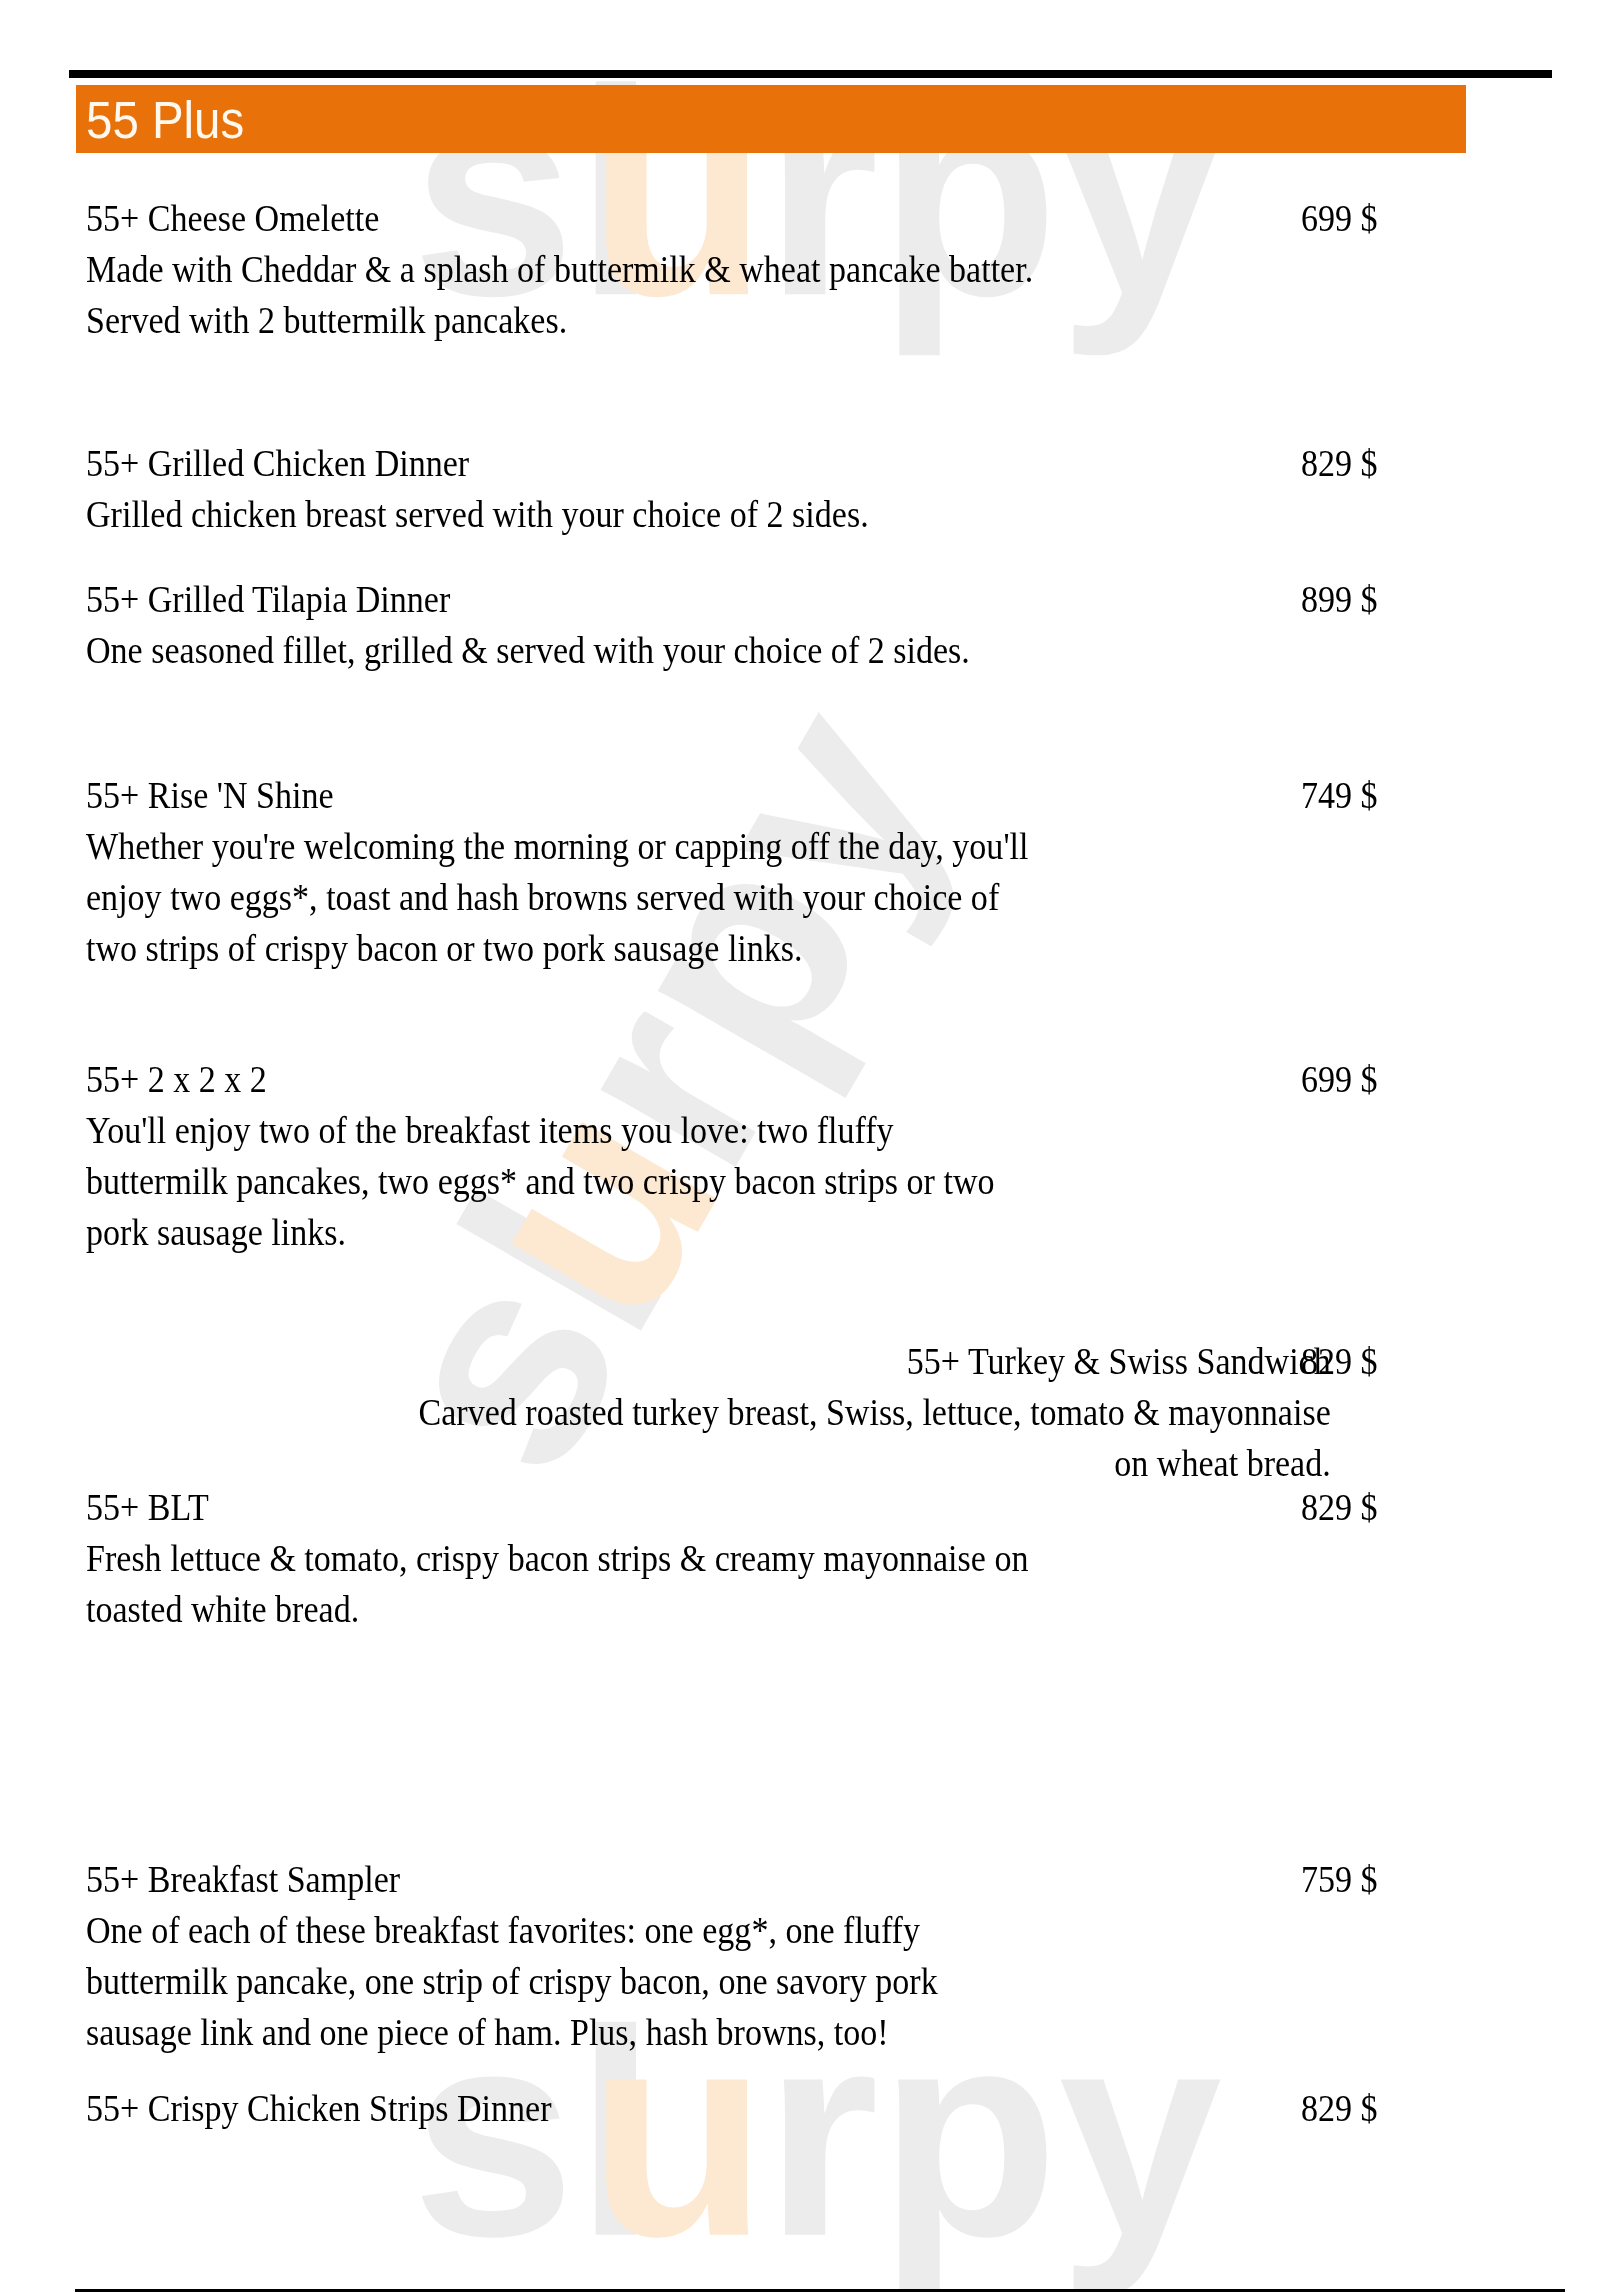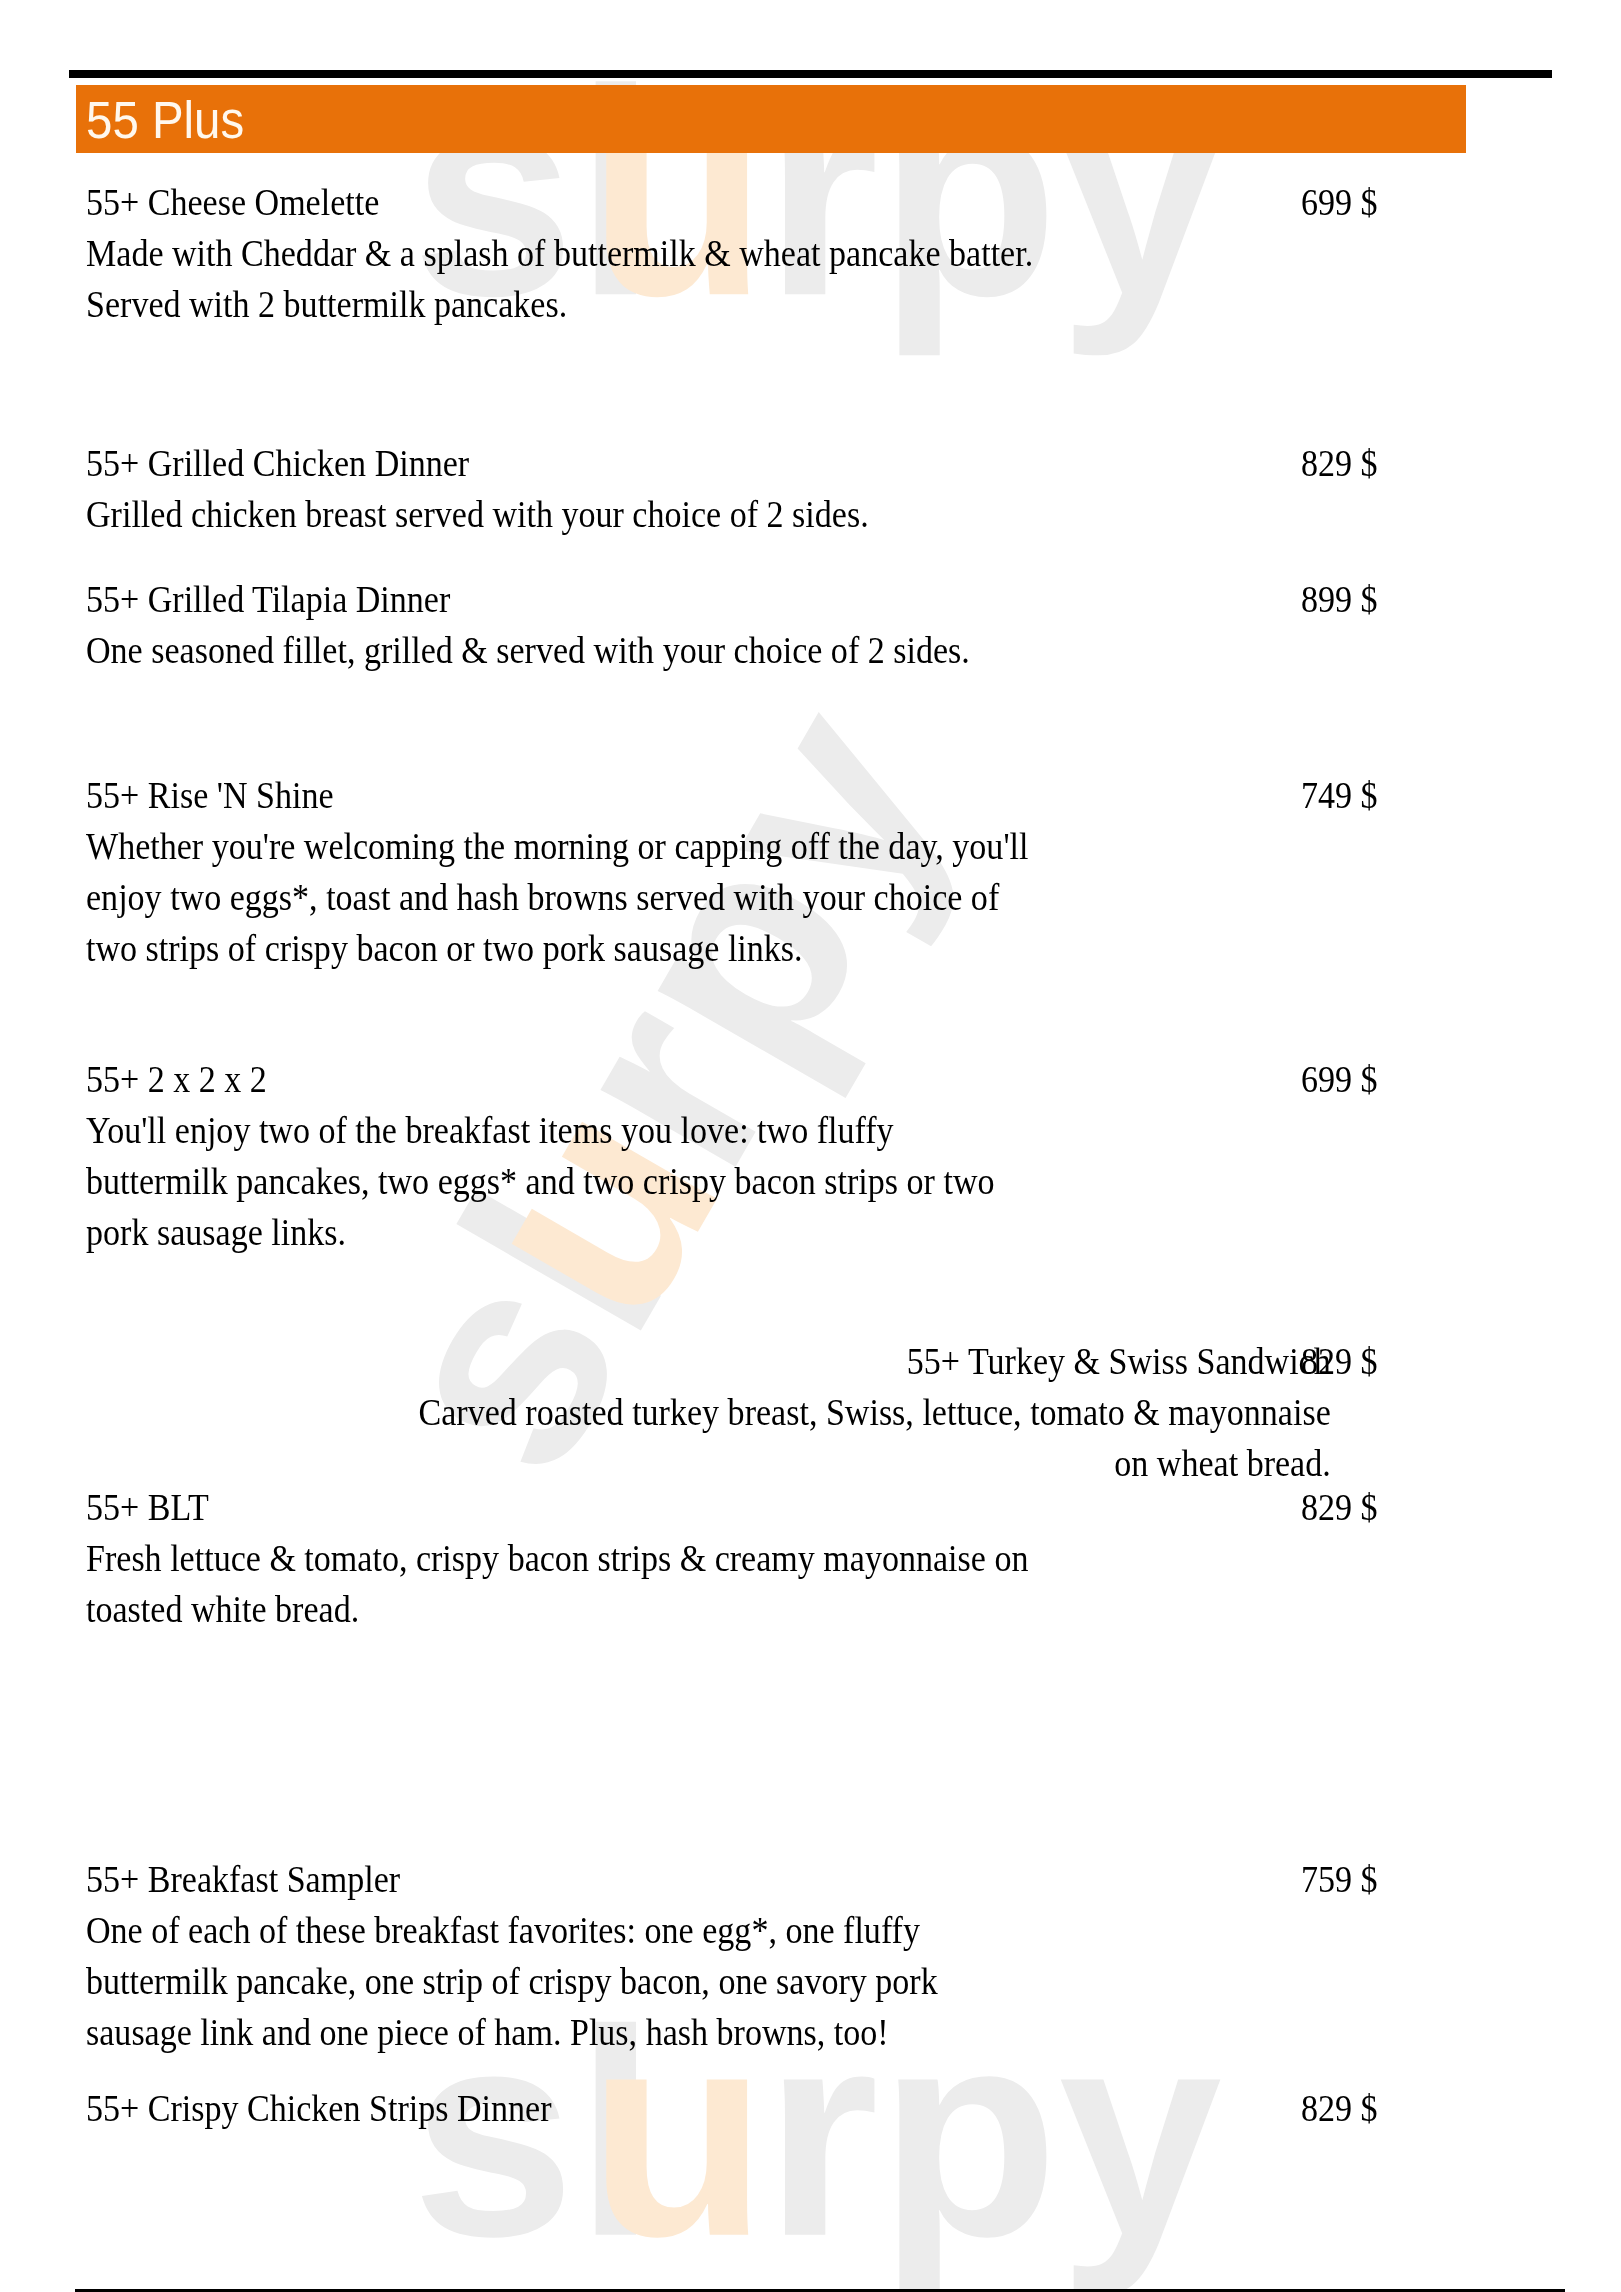--- a/index.html
+++ b/index.html
@@ -53,21 +53,21 @@
     </g>
   </g>
 </svg>
 
 <div class="top-rule"></div>
 
 <div class="section-header">
   <span class="section-title">55 Plus</span>
 </div>
 
-<div class="menu-item" style="top:177px;">
+<div class="menu-item" style="top:193px;">
   <span class="item-name">55+ Cheese Omelette</span>
   <span class="item-price">699 $</span>
   <span class="item-desc">Made with Cheddar &amp; a splash of buttermilk &amp; wheat pancake batter.
 Served with 2 buttermilk pancakes.</span>
 </div>
 
 <div class="menu-item" style="top:410px;margin-top:28px;">
   <span class="item-name">55+ Grilled Chicken Dinner</span>
   <span class="item-price">829 $</span>
   <span class="item-desc">Grilled chicken breast served with your choice of 2 sides.</span>

